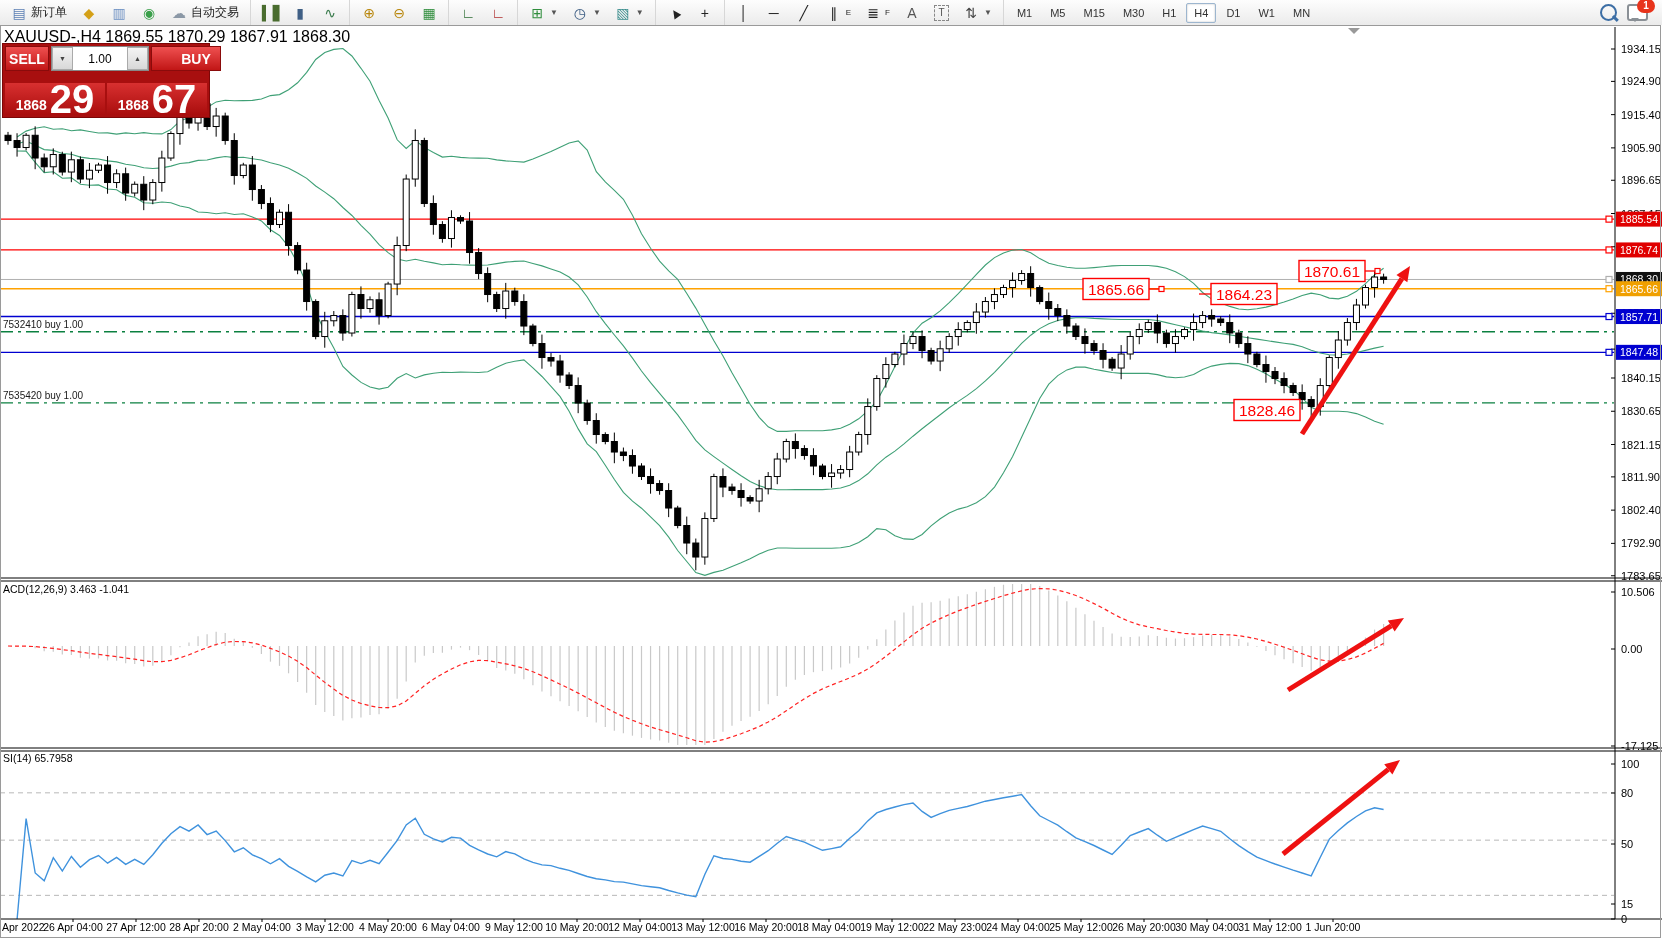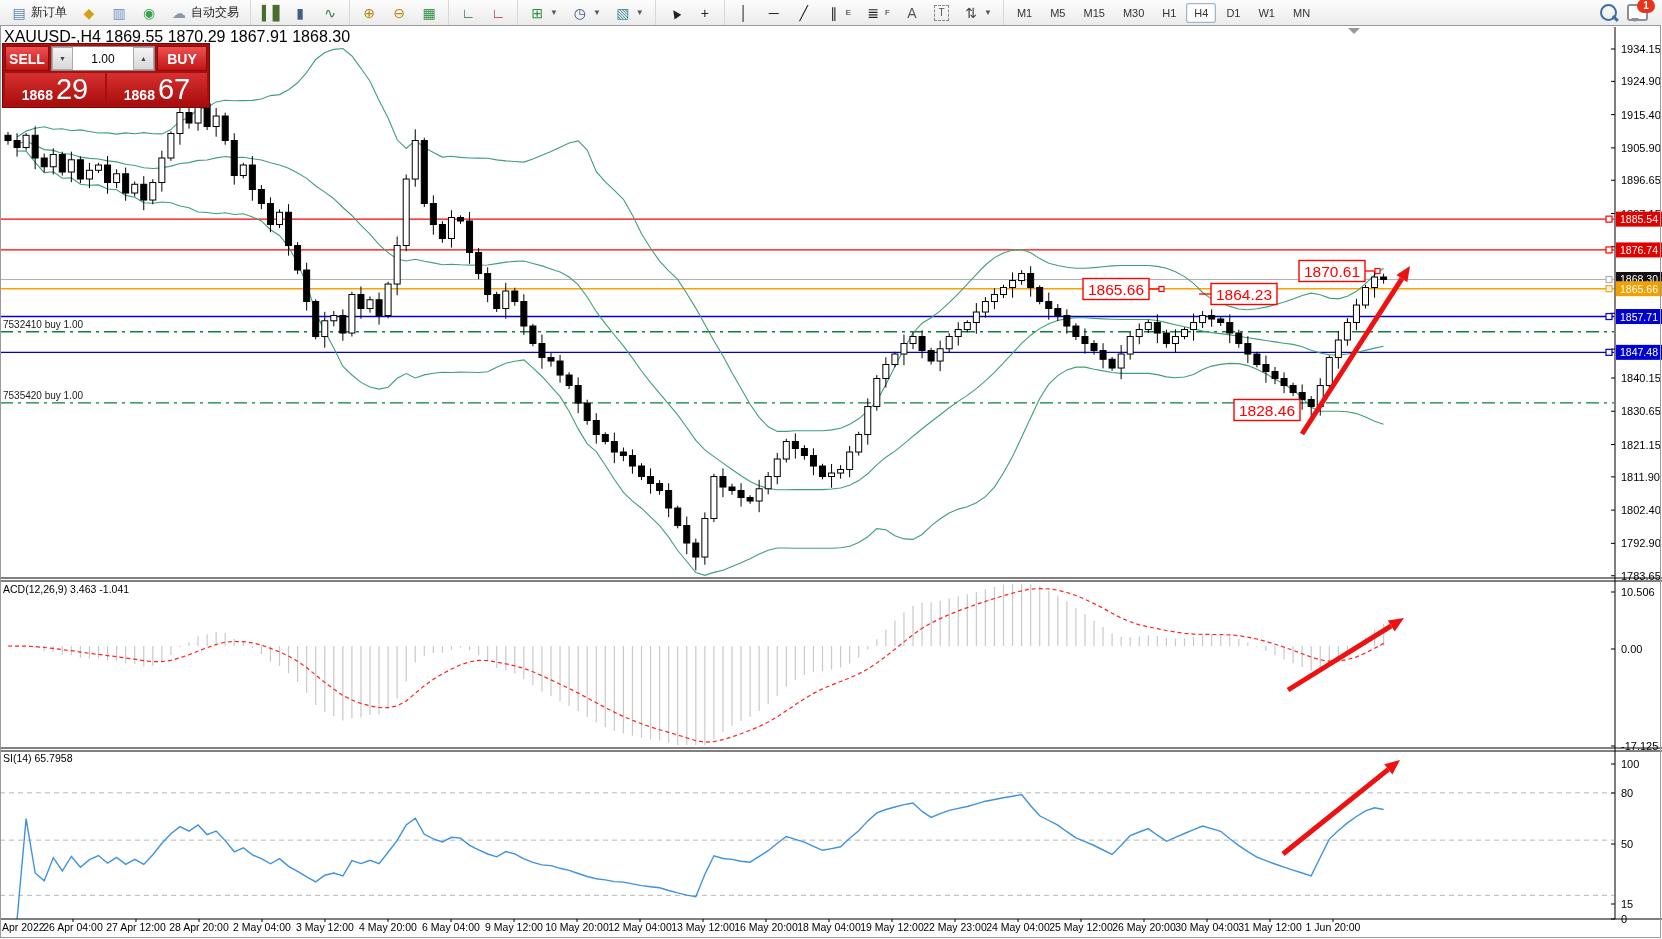--- a/index.html
+++ b/index.html
@@ -26,29 +26,29 @@
     color:#fff;font-size:10px;font-weight:bold;text-align:center;line-height:14px;padding:0 2px;}
   
   #chart-wrap{position:absolute;left:0;top:25px;width:1662px;height:914px;}
   #symbol-header{position:absolute;left:4px;top:3px;font-size:16px;color:#000;}
   
   #trade-panel{position:absolute;left:2px;top:18px;width:208px;background:#a80f0f;padding:2px;box-sizing:border-box;
     border:1px solid #7d0707;}
   .tp-row1{display:flex;gap:2px;height:25px;}
   .tp-btn{flex:0 0 42px;background:linear-gradient(#ef5050,#c11616);border:1px solid #8a0b0b;color:#fff;
     font-size:14px;font-weight:bold;display:flex;align-items:center;justify-content:center;}
-  .tp-btn.buy{flex:0 0 48px;}
+  .tp-btn.buy{flex:0 0 48px;padding-left:20px;}
   .tp-vol{flex:1;display:flex;background:#84cc16;border:1px solid #888;}
   .tp-spin{width:19px;background:linear-gradient(#f4f4f4,#d8d8d8);border:1px solid #aaa;font-size:7px;color:#444;
     display:flex;align-items:center;justify-content:center;}
   .tp-input{flex:1;border:none;text-align:center;font-size:12px;font-family:"Liberation Sans",sans-serif;width:50px;}
-  .tp-row2{display:flex;gap:2px;margin-top:2px;height:32px;}
+  .tp-row2{display:flex;gap:2px;margin-top:12px;height:32px;}
   .tp-price{flex:1;background:linear-gradient(#d83030,#a90d0d);color:#fff;display:flex;align-items:flex-end;
     justify-content:center;padding-bottom:1px;}
-  .tp-big{font-size:29px;font-weight:normal;line-height:29px;}
+  .tp-big{font-size:40px;font-weight:bold;line-height:29px;}
   .tp-small{font-size:14px;font-weight:bold;margin-right:3px;line-height:18px;}
 </style>
 </head>
 <body>
 
 <div id="app">
 
   <div id="toolbar">
       <div class="tb-group">
         <div class="tb-btn">

